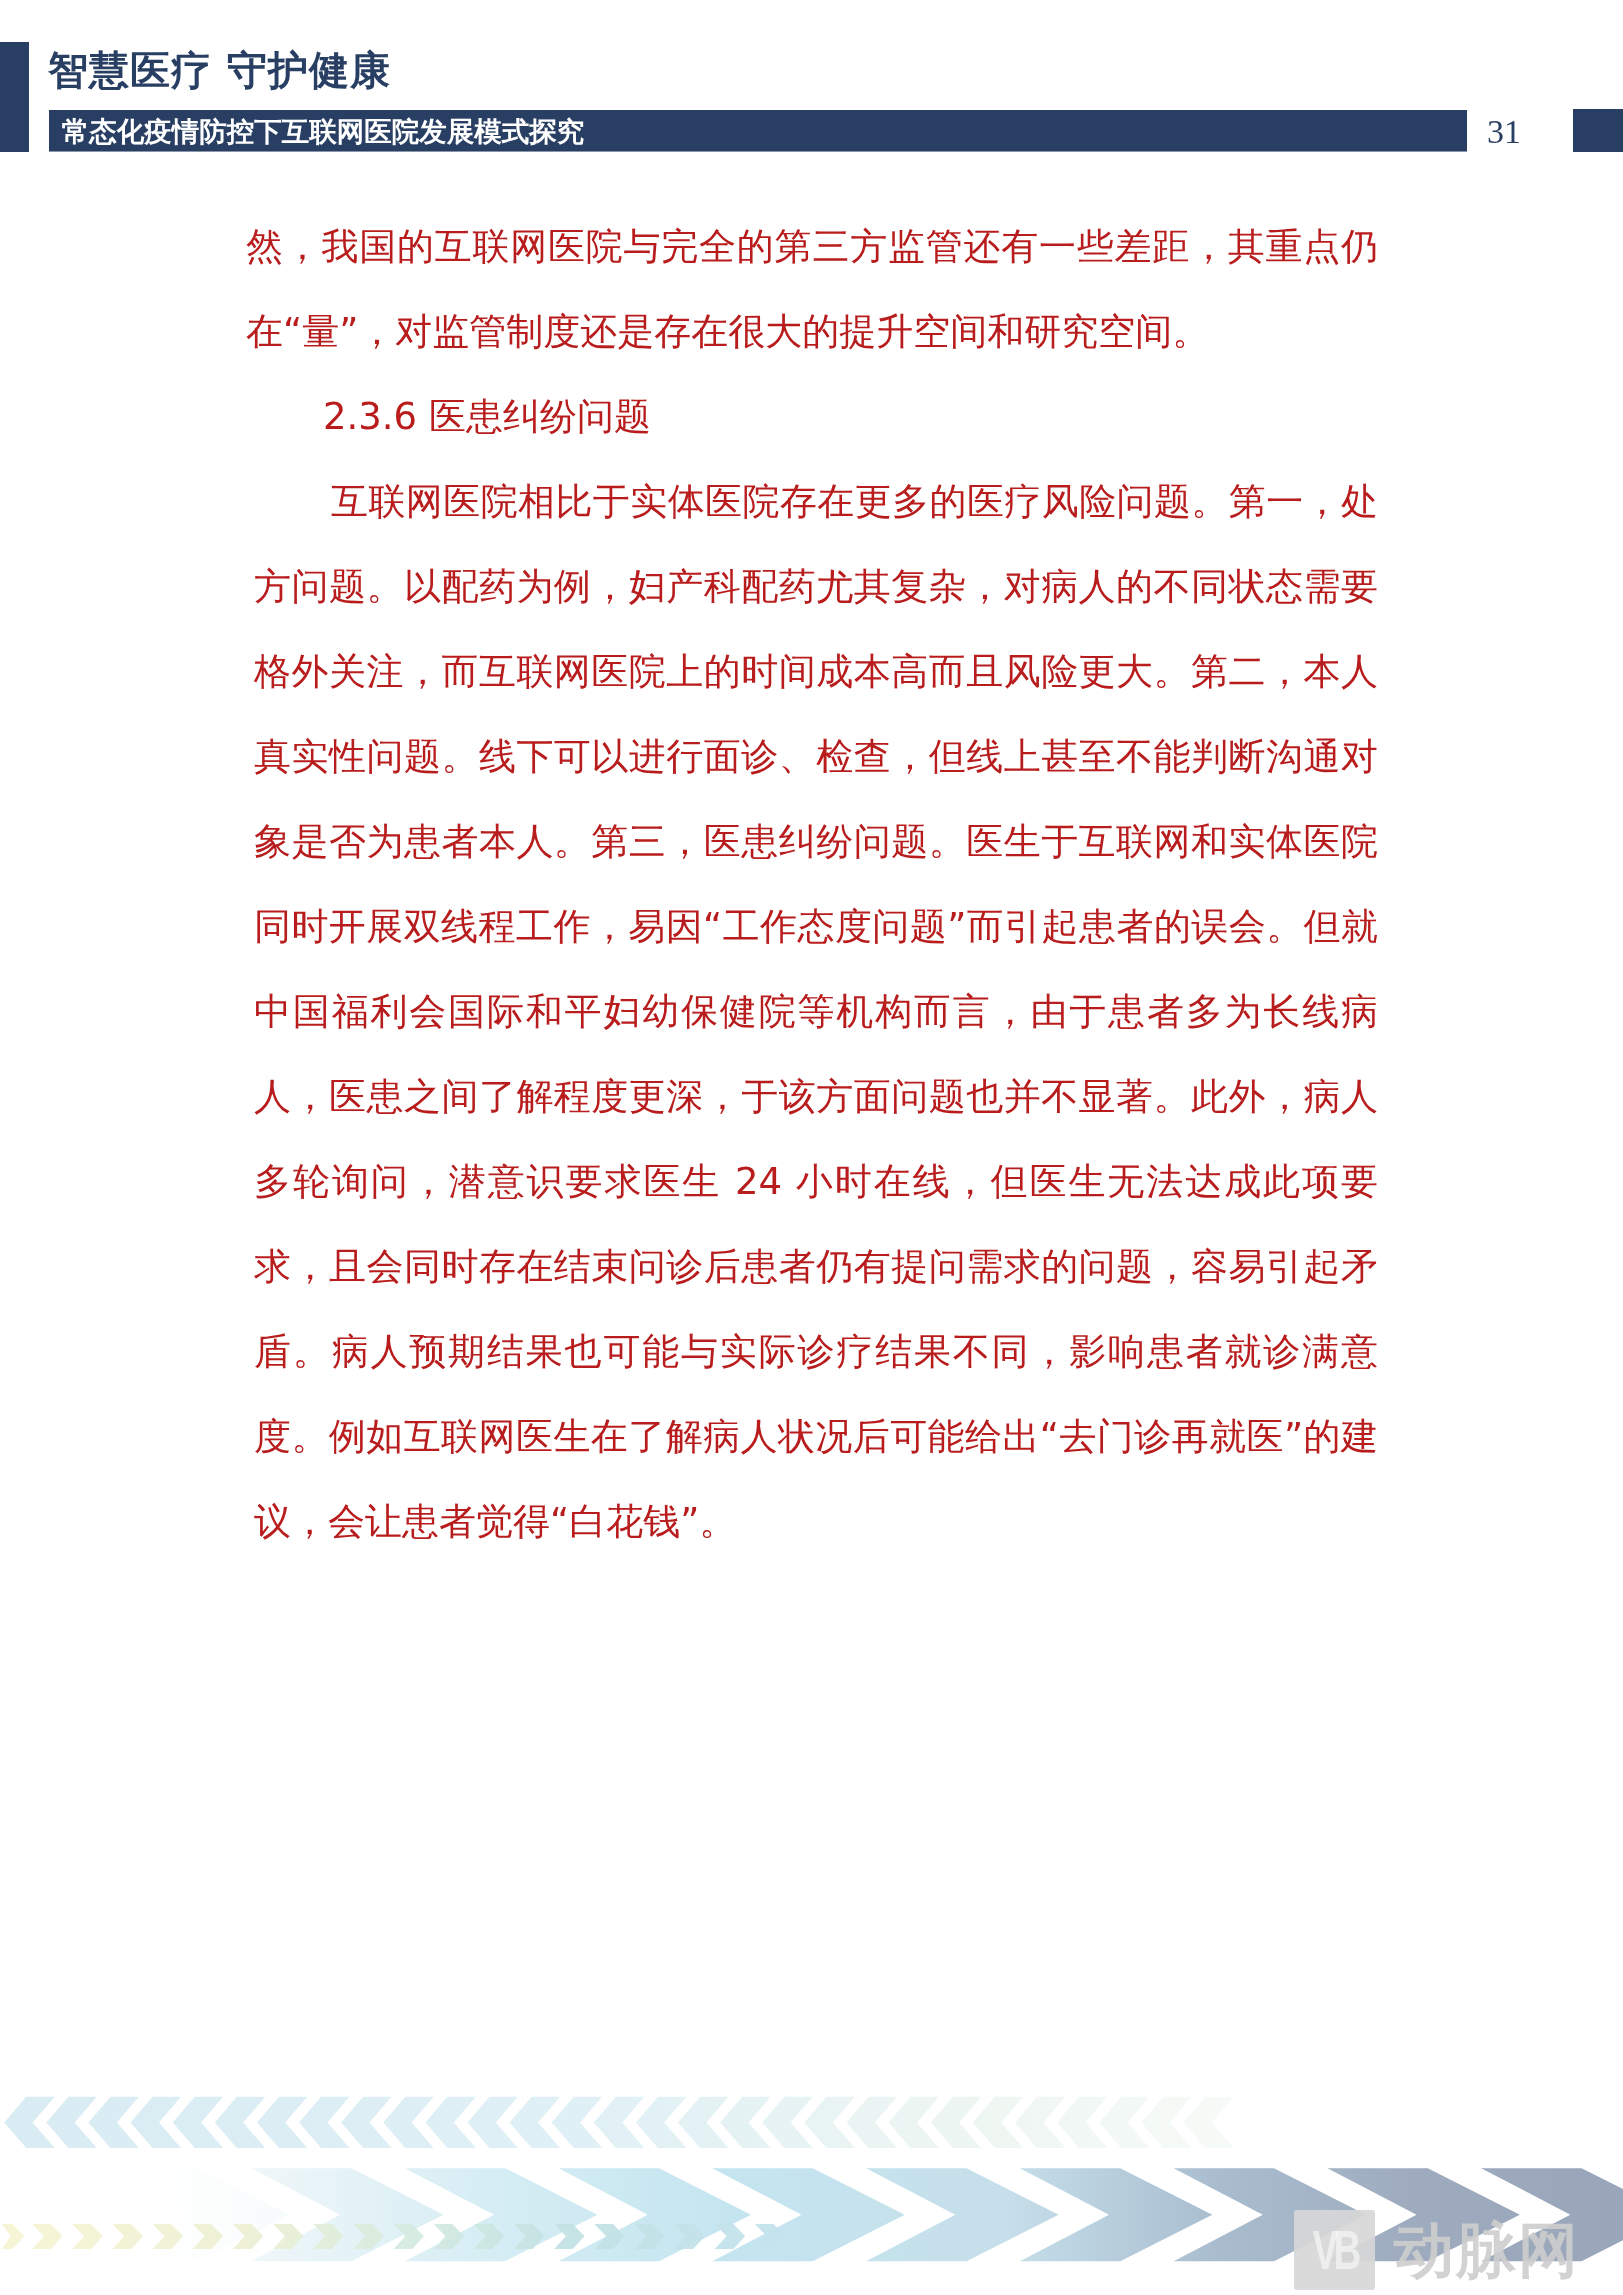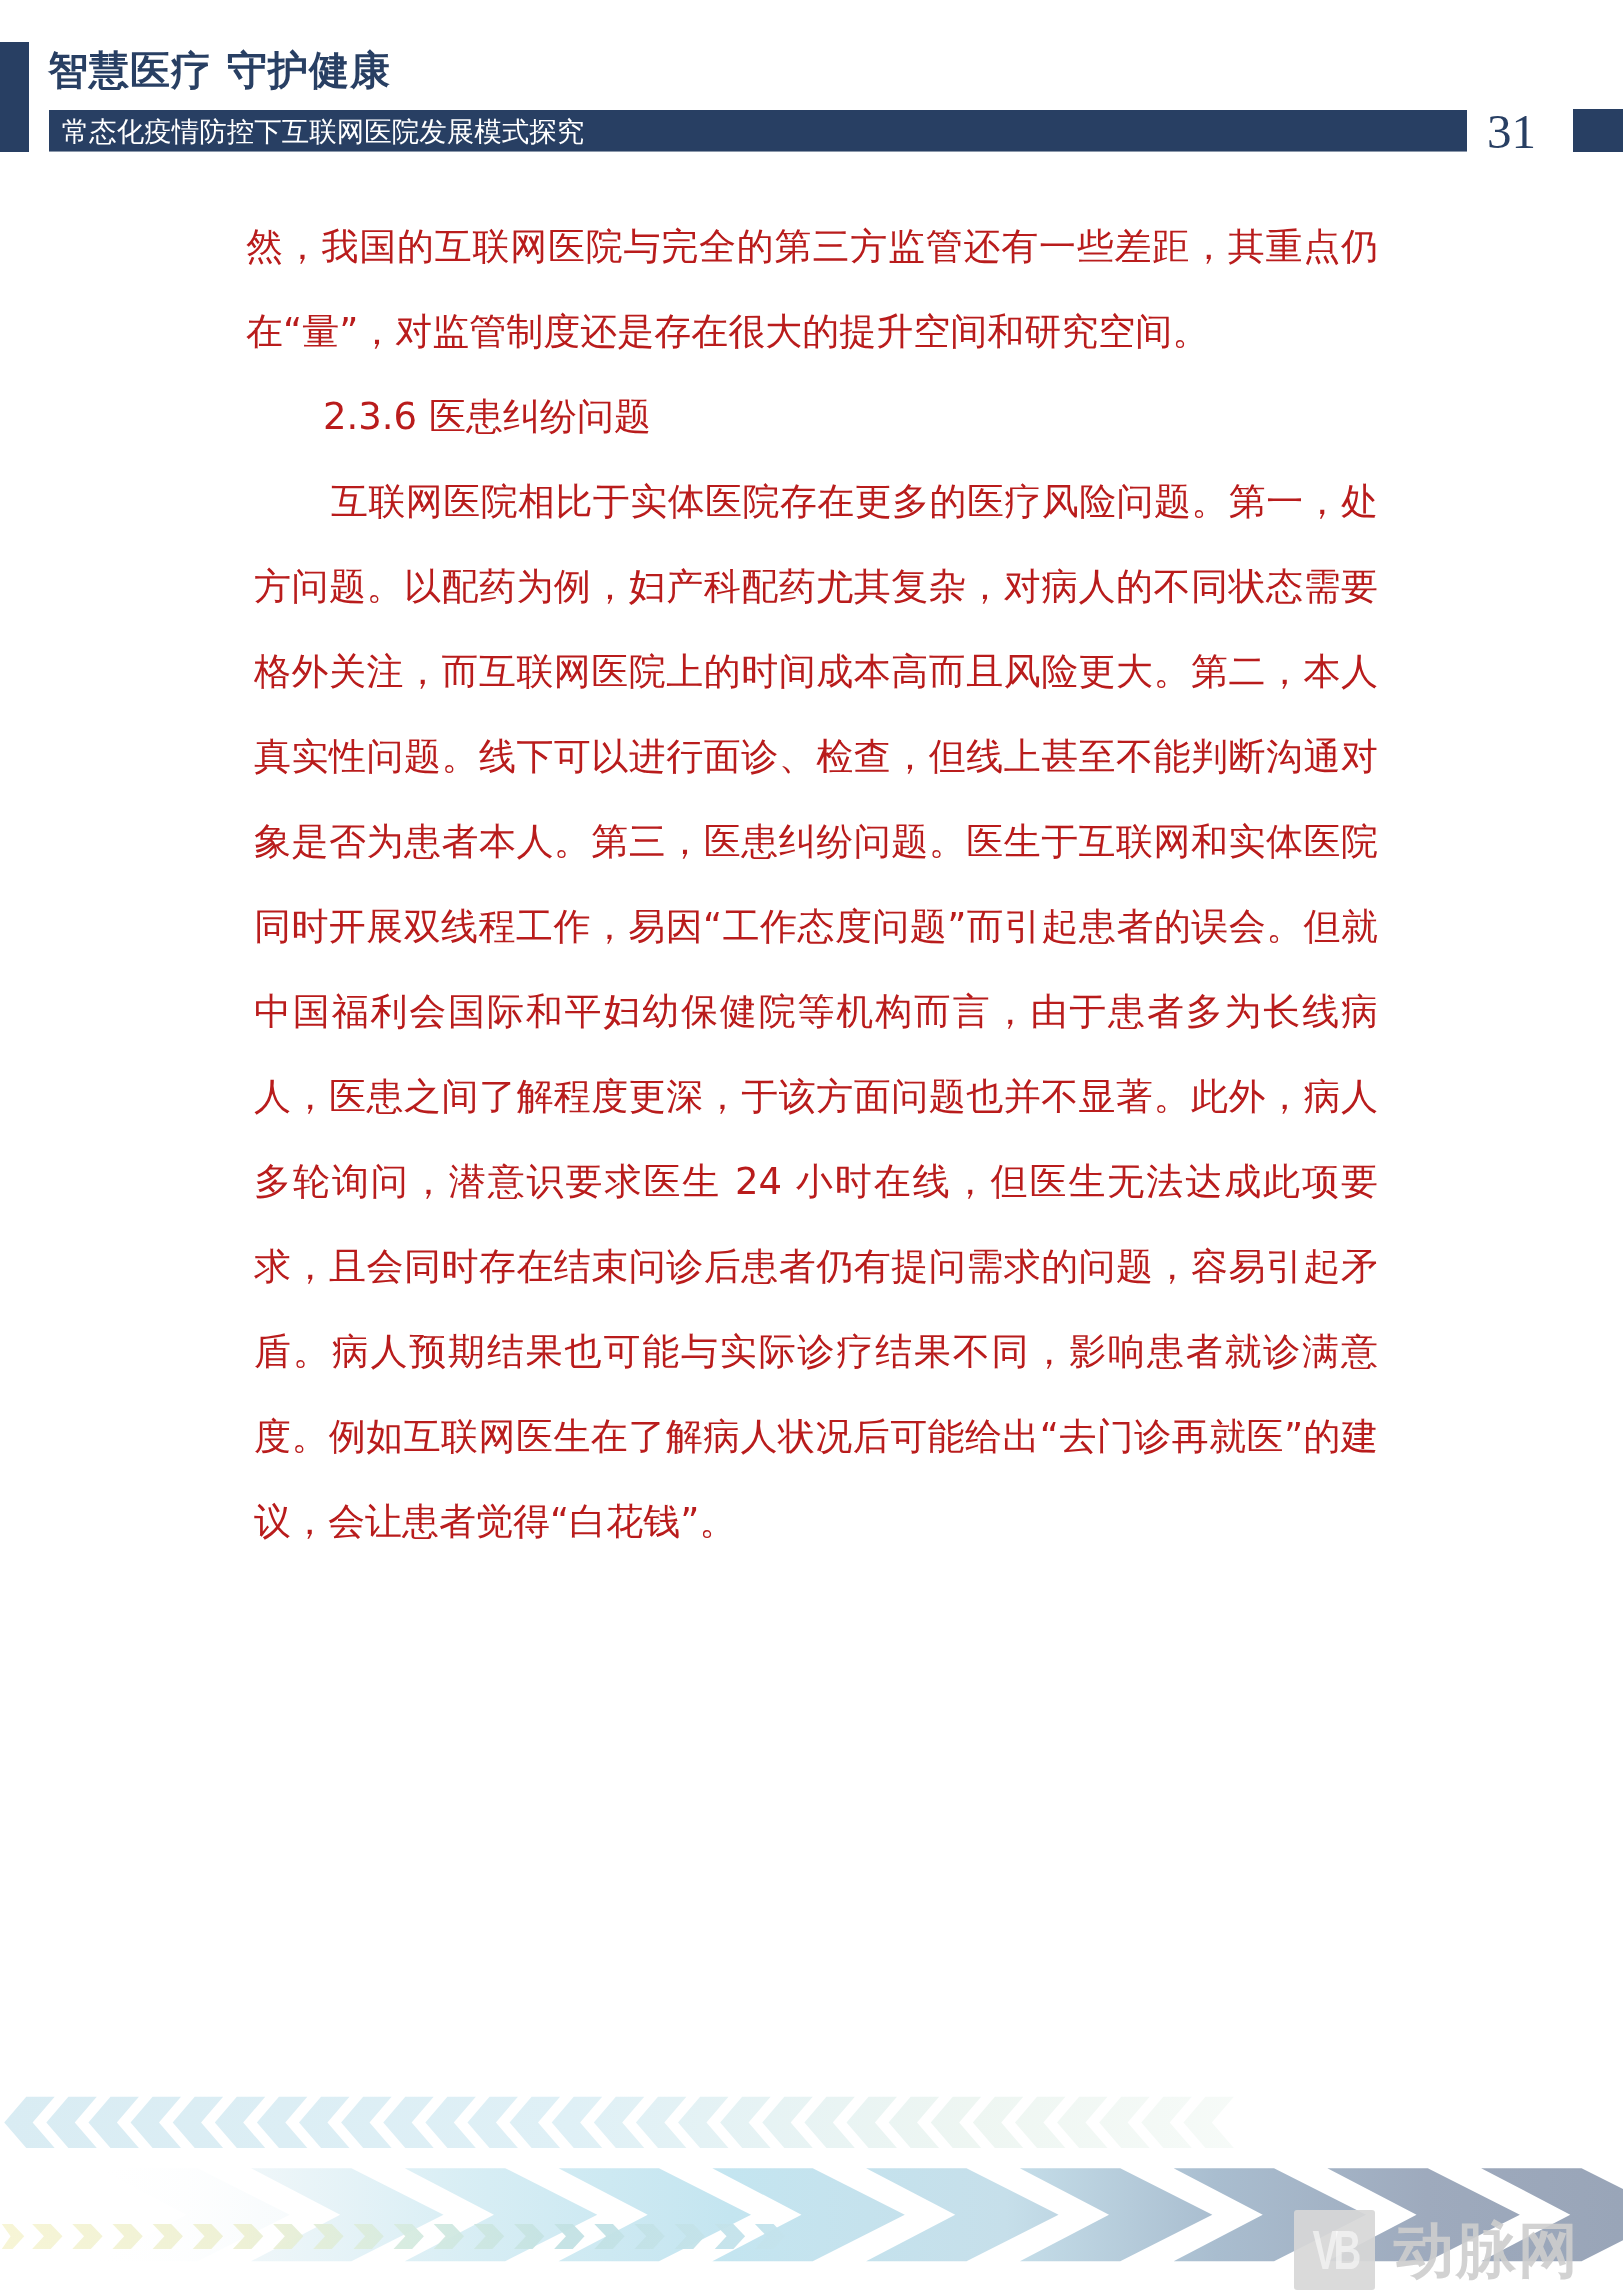--- a/index.html
+++ b/index.html
@@ -12,26 +12,26 @@
     font-weight: bold; font-size: 40px; line-height: 69px;
     color: #283f63; letter-spacing: 1px; white-space: nowrap;
   }
   .subtitle-bar {
     position: absolute; left: 49px; top: 110px; width: 1418px; height: 42px;
     background: #283f63; border-bottom: 1.5px solid #8a97aa; box-sizing: border-box;
   }
   .subtitle-text {
     position: absolute; left: 12.8px; top: 3.9px;
     font-family: "DejaVu Serif", "Liberation Serif", serif;
-    font-weight: normal; font-size: 27.5px; line-height: 34px; color: #ffffff; white-space: nowrap;
+    font-weight: bold; font-size: 27.5px; line-height: 34px; color: #ffffff; white-space: nowrap;
   }
   .page-number {
     position: absolute; left: 1487px; top: 107px; width: 49px;
     font-family: "Liberation Serif", "DejaVu Serif", serif;
-    font-size: 49px; line-height: 49px; color: #283f63; text-align: left;
+    font-size: 34px; line-height: 49px; color: #283f63; text-align: left;
   }
   .right-block { position: absolute; left: 1573px; top: 109px; width: 50px; height: 43px; background: #283f63; }
 
   .content {
     position: absolute; left: 246px; top: 204px; width: 1132px;
     font-family: "DejaVu Sans", "Liberation Sans", sans-serif;
     font-size: 37px; line-height: 85px; color: #b91c1c;
   }
   .content p { margin: 0; text-align: justify; text-justify: inter-character; }
   .content p.indent { text-indent: 77px; margin-left: 8px; }

